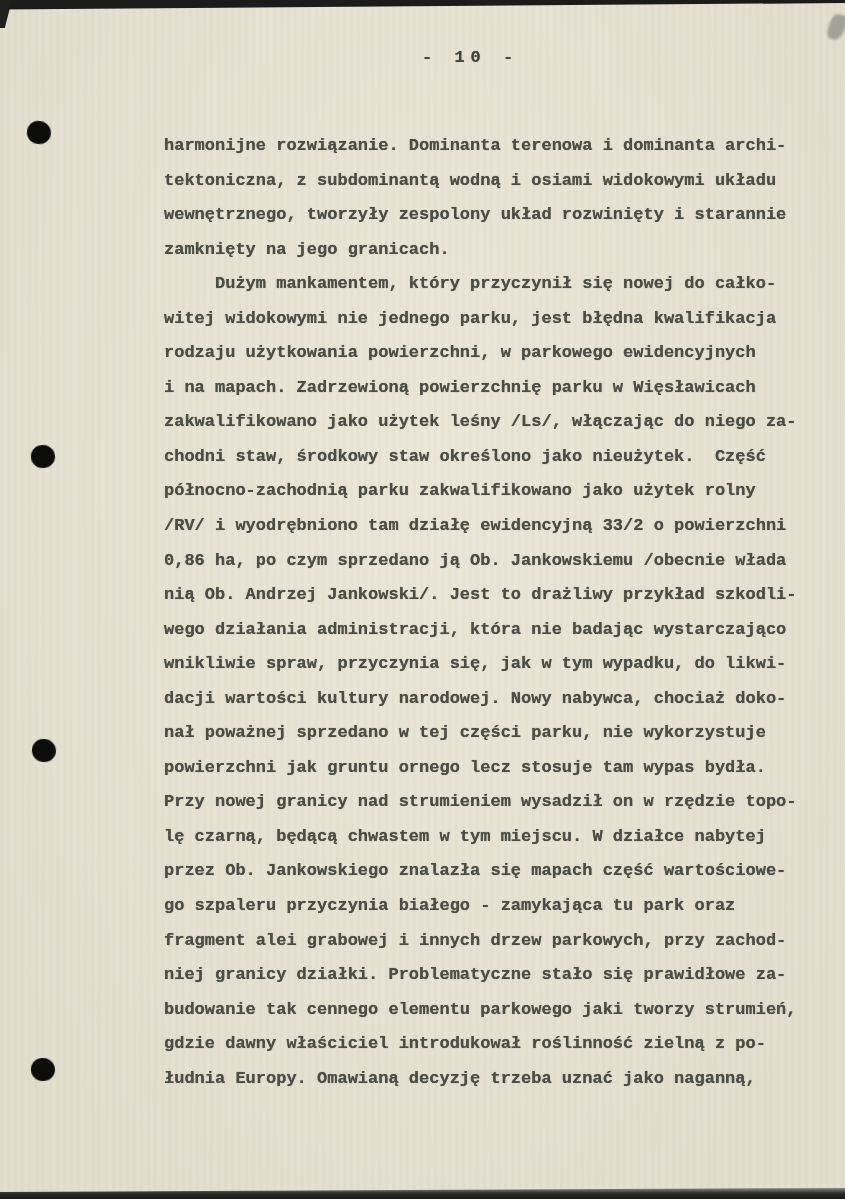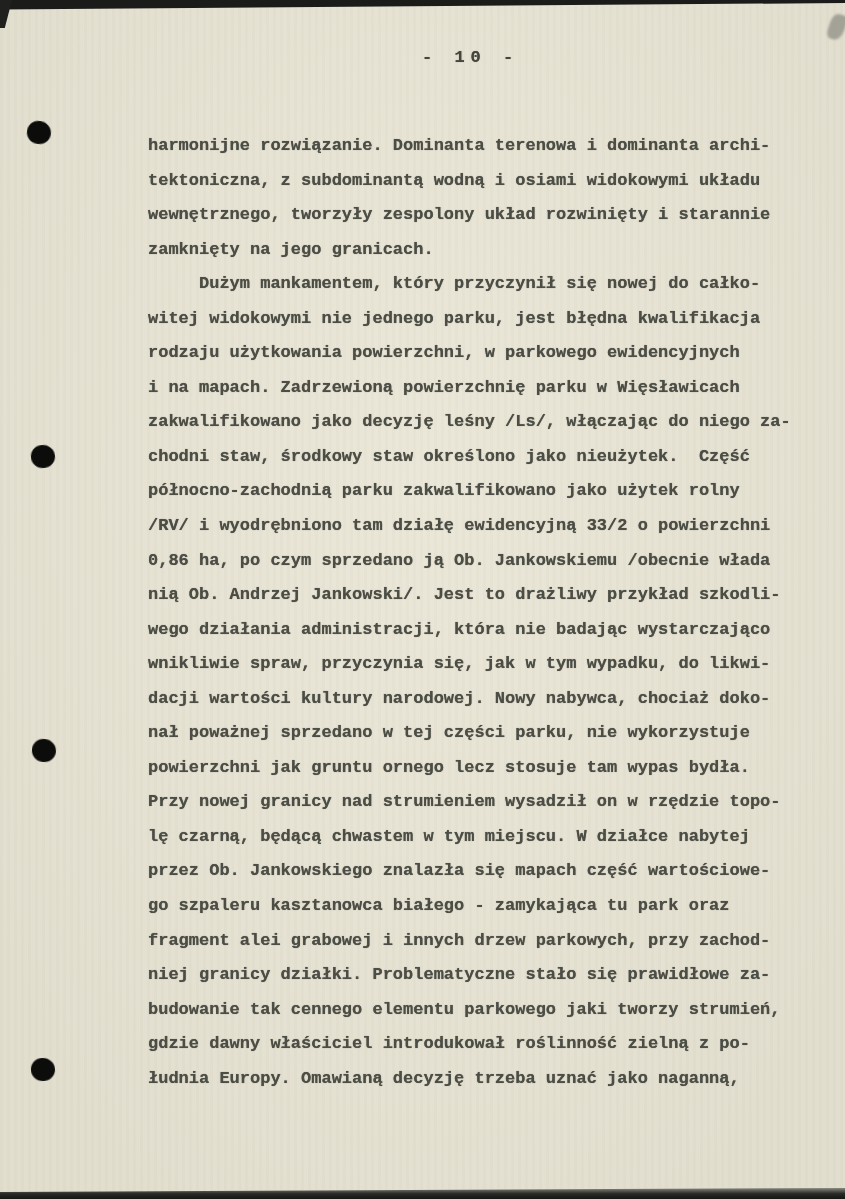--- a/index.html
+++ b/index.html
@@ -74,21 +74,21 @@
     top: 48px;
     font-size: 17px;
     font-weight: bold;
     letter-spacing: 6px;
     color: #45473f;
     text-shadow: 0 0 0.7px rgba(66,68,60,0.85);
     white-space: pre;
   }
   .text-block {
     position: absolute;
-    left: 148px;
+    left: 164px;
     top: 129px;
     width: 650px;
   }
   .text-block .line {
     height: 34.55px;
     line-height: 34.55px;
     font-size: 17px;
     font-weight: bold;
     color: #4c4e46;
     text-shadow: 0 0 0.8px rgba(62,64,56,0.8);
@@ -115,34 +115,34 @@
 
   <div class="text-block">
       <div class="line">harmonijne rozwiązanie. Dominanta terenowa i dominanta archi-</div>
       <div class="line">tektoniczna, z subdominantą wodną i osiami widokowymi układu</div>
       <div class="line">wewnętrznego, tworzyły zespolony układ rozwinięty i starannie</div>
       <div class="line">zamknięty na jego granicach.</div>
       <div class="line">     Dużym mankamentem, który przyczynił się nowej do całko-</div>
       <div class="line">witej widokowymi nie jednego parku, jest błędna kwalifikacja</div>
       <div class="line">rodzaju użytkowania powierzchni, w parkowego ewidencyjnych</div>
       <div class="line">i na mapach. Zadrzewioną powierzchnię parku w Więsławicach</div>
-      <div class="line">zakwalifikowano jako decyzję leśny /Ls/, włączając do niego za-</div>
+      <div class="line">zakwalifikowano jako użytek leśny /Ls/, włączając do niego za-</div>
       <div class="line">chodni staw, środkowy staw określono jako nieużytek.  Część</div>
       <div class="line">północno-zachodnią parku zakwalifikowano jako użytek rolny</div>
       <div class="line">/RV/ i wyodrębniono tam działę ewidencyjną 33/2 o powierzchni</div>
       <div class="line">0,86 ha, po czym sprzedano ją Ob. Jankowskiemu /obecnie włada</div>
       <div class="line">nią Ob. Andrzej Jankowski/. Jest to drażliwy przykład szkodli-</div>
       <div class="line">wego działania administracji, która nie badając wystarczająco</div>
       <div class="line">wnikliwie spraw, przyczynia się, jak w tym wypadku, do likwi-</div>
       <div class="line">dacji wartości kultury narodowej. Nowy nabywca, chociaż doko-</div>
       <div class="line">nał poważnej sprzedano w tej części parku, nie wykorzystuje</div>
       <div class="line">powierzchni jak gruntu ornego lecz stosuje tam wypas bydła.</div>
       <div class="line">Przy nowej granicy nad strumieniem wysadził on w rzędzie topo-</div>
       <div class="line">lę czarną, będącą chwastem w tym miejscu. W działce nabytej</div>
       <div class="line">przez Ob. Jankowskiego znalazła się mapach część wartościowe-</div>
-      <div class="line">go szpaleru kasztanowca białego - zamykająca tu park oraz</div>
+      <div class="line">go szpaleru przyczynia białego - zamykająca tu park oraz</div>
       <div class="line">fragment alei grabowej i innych drzew parkowych, przy zachod-</div>
       <div class="line">niej granicy działki. Problematyczne stało się prawidłowe za-</div>
       <div class="line">budowanie tak cennego elementu parkowego jaki tworzy strumień,</div>
       <div class="line">gdzie dawny właściciel introdukował roślinność zielną z po-</div>
       <div class="line">łudnia Europy. Omawianą decyzję trzeba uznać jako naganną,</div>
     </div>
 </div>
 
 </body></html>

